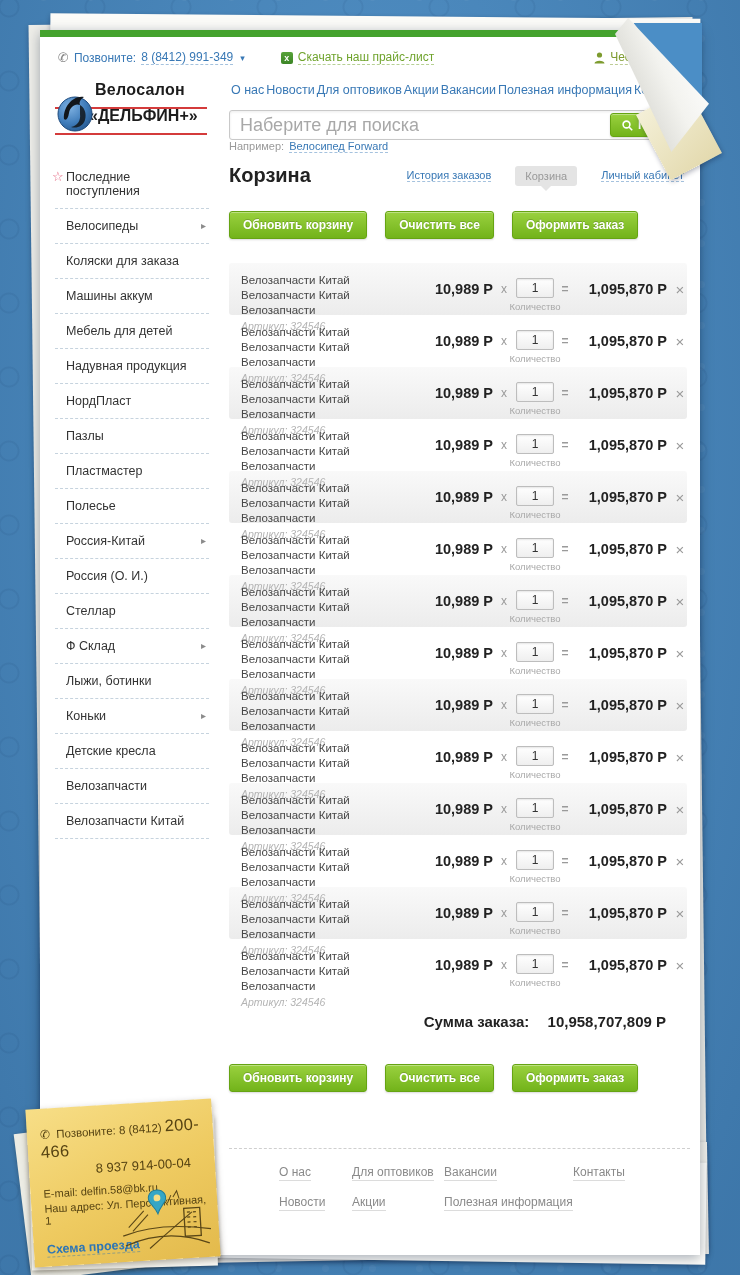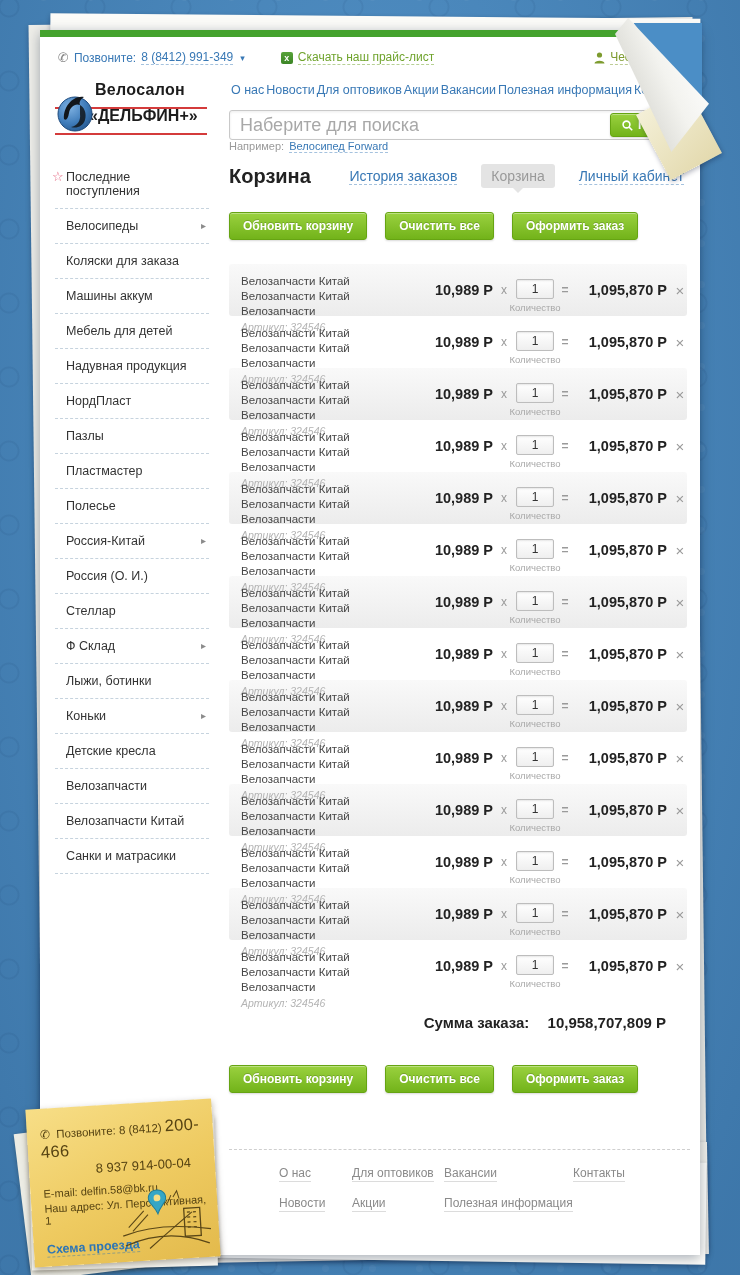--- a/index.html
+++ b/index.html
@@ -84,21 +84,21 @@
   
   .content-row { display:flex; padding:8px 10px 0 15px; }
   .sidebar { width:154px; flex:none; font-size:12.5px; color:#333; }
   .side-item { position:relative; padding:10px 16px 10px 11px; border-bottom:1px dashed #c6d3de; cursor:pointer; }
   .side-item .star { position:absolute; left:-3px; top:9px; color:#e4647f; font-size:13px; }
   .side-item .arr { position:absolute; right:3px; top:11px; color:#8b8b8b; font-size:10px; }
 
   .main { flex:1; padding-left:20px; }
   .page-head { display:flex; align-items:center; margin-top:4px; }
   .page-title { font-size:20px; font-weight:bold; color:#222; }
-  .tabs { margin-left:auto; display:flex; align-items:center; gap:24px; font-size:14px; padding-right:6px; }
+  .tabs { margin-left:auto; display:flex; align-items:center; gap:24px; font-size:11px; padding-right:6px; }
   .tab-active { position:relative; background:#e4e4e4; color:#999; padding:4px 10px; border-radius:3px; cursor:default; }
   .tab-active::after { content:""; position:absolute; left:50%; bottom:-5px; margin-left:-5px;
     border:5px solid transparent; border-top-color:#e4e4e4; border-bottom:0; }
 
   .actions { display:flex; margin-top:24px; padding-right:6px; }
   .actions .btn { padding:6px 13px; }
   .actions .btn + .btn { margin-left:18px; }
   .btn-checkout { margin-left:auto; }
 
   .cart { margin-top:24px; width:458px; }
@@ -238,21 +238,20 @@
         <div class="side-item"><span>Полесье</span></div>
         <div class="side-item"><span>Россия-Китай</span><span class="arr">▸</span></div>
         <div class="side-item"><span>Россия (О. И.)</span></div>
         <div class="side-item"><span>Стеллар</span></div>
         <div class="side-item"><span>Ф Склад</span><span class="arr">▸</span></div>
         <div class="side-item"><span>Лыжи, ботинки</span></div>
         <div class="side-item"><span>Коньки</span><span class="arr">▸</span></div>
         <div class="side-item"><span>Детские кресла</span></div>
         <div class="side-item"><span>Велозапчасти</span></div>
         <div class="side-item"><span>Велозапчасти Китай</span></div>
-        <div class="side-item"><span>Санки и матрасики</span></div>
       </div>
 
     <div class="main">
       <div class="page-head">
         <div class="page-title">Корзина</div>
         <div class="tabs">
             <a class="link-blue dashed-b">История заказов</a>
             <span class="tab-active">Корзина</span>
             <a class="link-blue dashed-b">Личный кабинет</a>
           </div>

